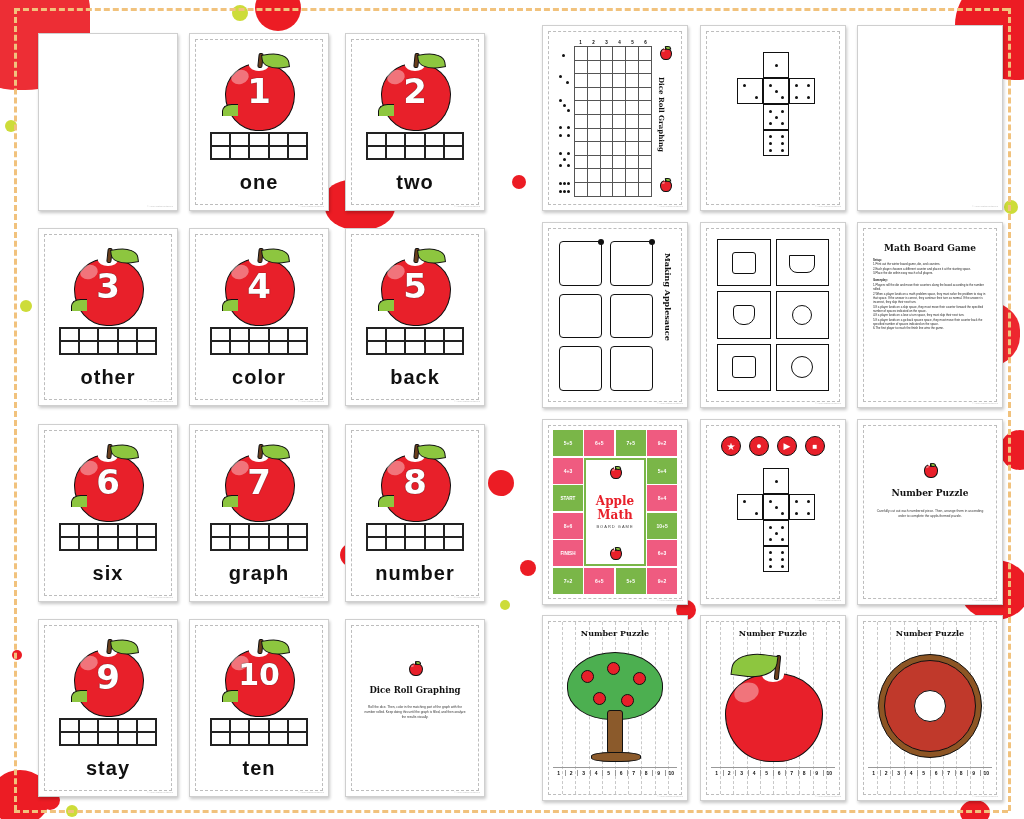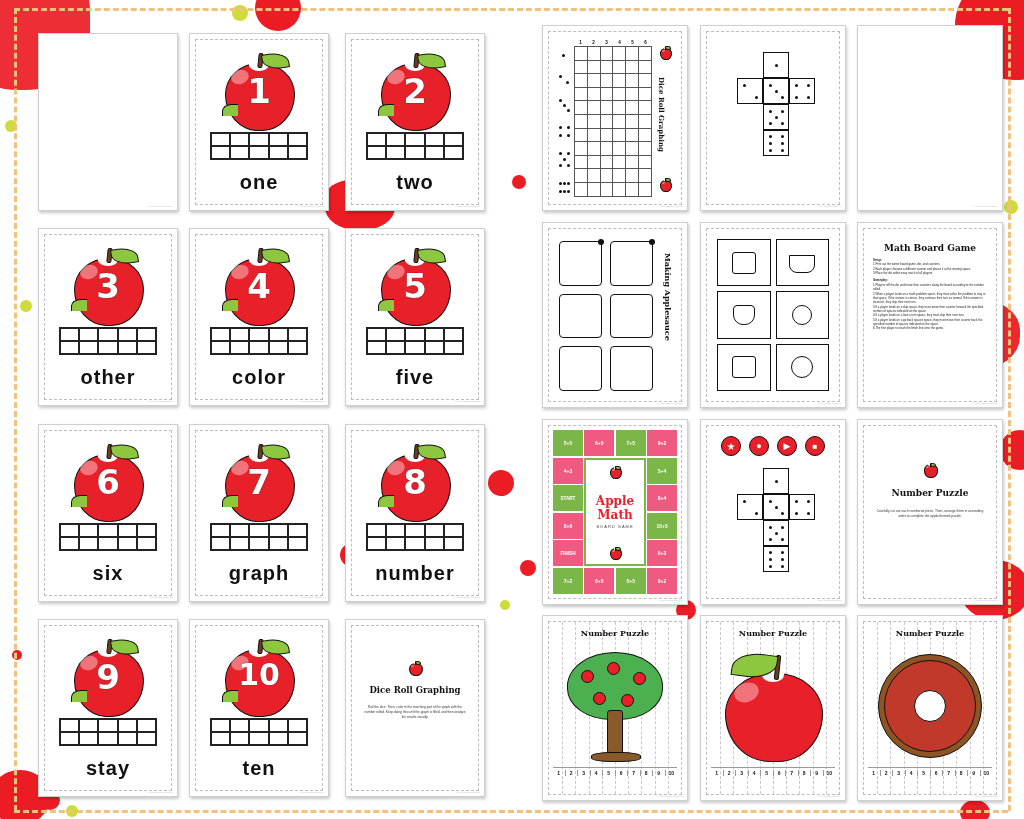--- a/index.html
+++ b/index.html
@@ -280,21 +280,21 @@
           <div></div>
           <div></div>
           <div></div>
           <div></div>
           <div></div>
           <div></div>
           <div></div>
           <div></div>
           <div></div>
       </div>
-      <div class="word" style="position:absolute;left:0;right:0;top:80%;font-size:20px;">five</div>
+      <div class="word" style="position:absolute;left:0;right:0;top:80%;font-size:20px;">back</div>
     </div>
     <div class="foot">©AppleMathPrintables</div>
   </div>
 
   <div class="card" style="left:38px;top:424px;width:140px;height:178px;">
     <div class="inner">
       <div style="position:absolute;left:50%;top:6%;transform:translateX(-50%);width:84px;height:82px;">
         <div class="apple">
           <div class="body"></div>
             <div class="notch"></div>

